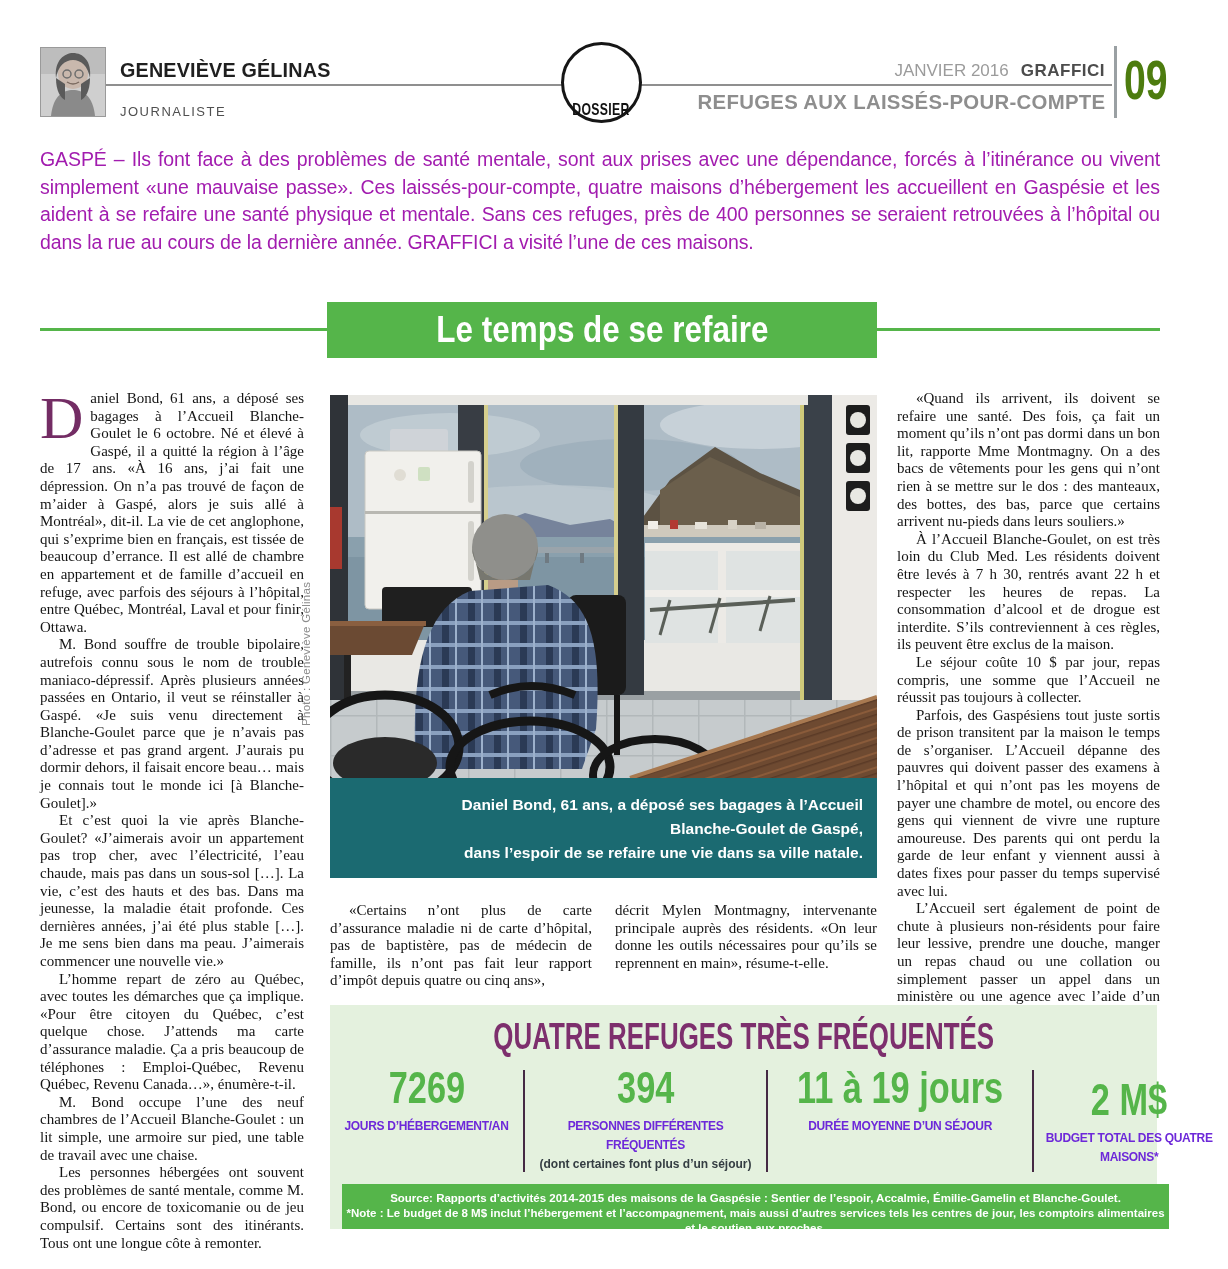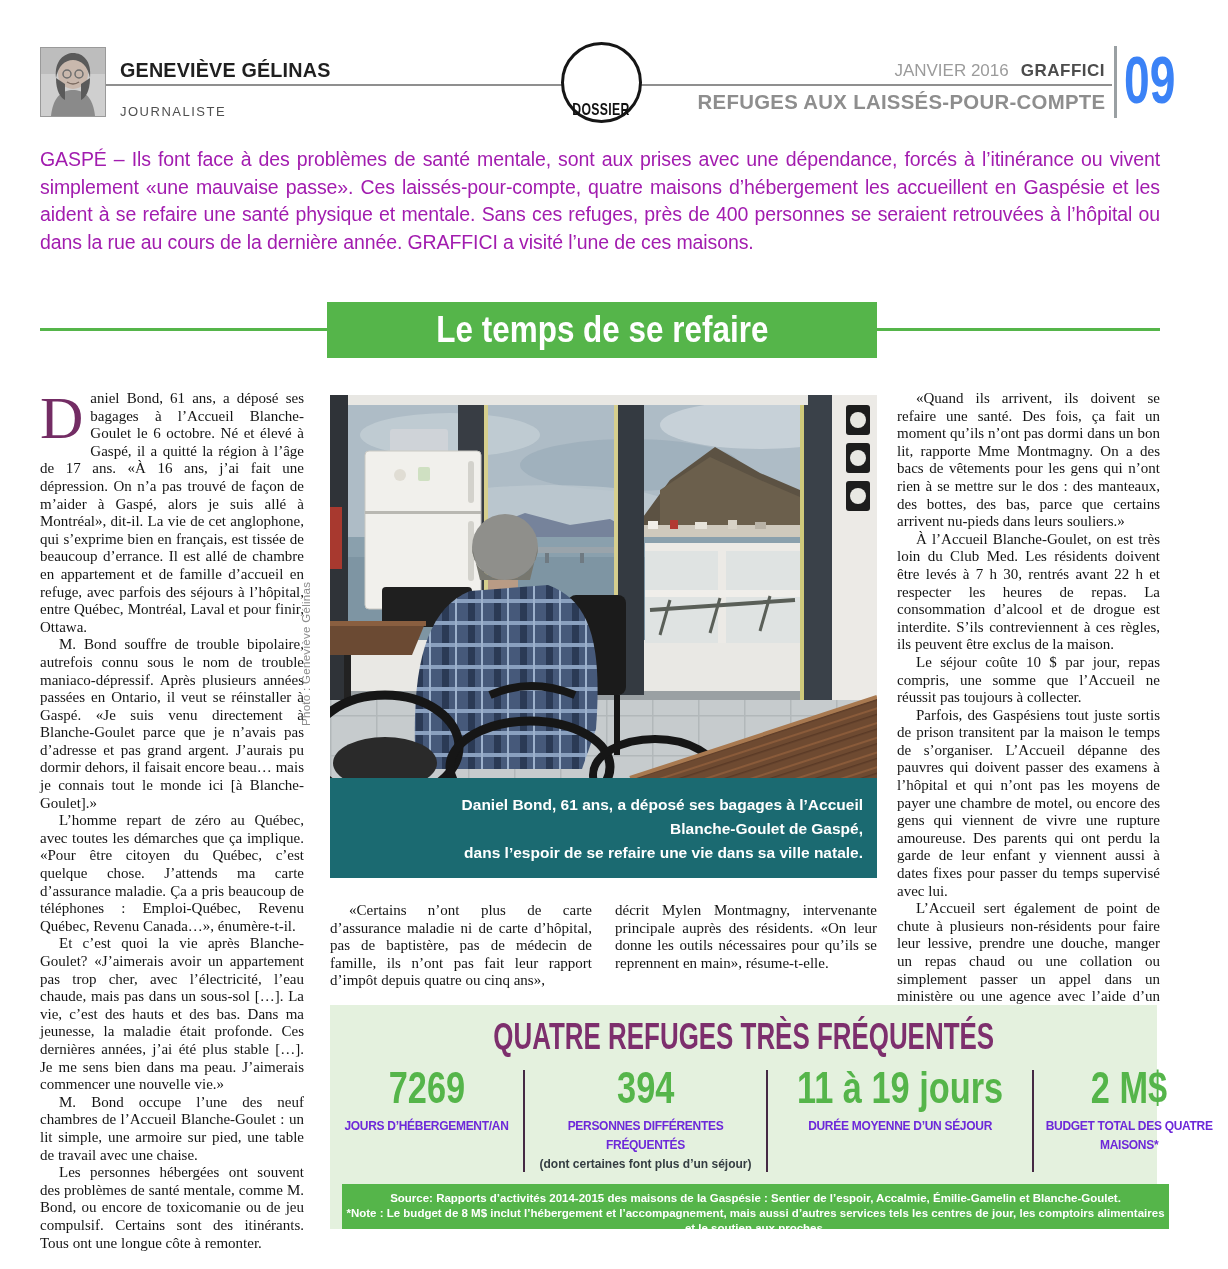--- a/index.html
+++ b/index.html
@@ -16,21 +16,21 @@
   .dossier-circle { position:absolute; left:561px; top:42px; width:81px; height:81px; border-radius:50%;
     background:#fff; border:3px solid #161616; box-sizing:border-box; z-index:2;
     display:flex; align-items:flex-end; justify-content:center; }
   .dossier-circle span { font-size:17px; font-weight:bold; color:#111; display:inline-block; transform:scaleX(.72); letter-spacing:.5px; }
   .issue-line { position:absolute; top:61px; right:123px; font-size:17px; white-space:nowrap; }
   .issue-date { color:#9b9b9b; margin-right:12px; }
   .brand { color:#4c4c4c; font-weight:bold; letter-spacing:.5px; }
   .section-title { position:absolute; top:90px; right:123px; font-size:21px; font-weight:bold; color:#8e8e8e; letter-spacing:.3px; white-space:nowrap; }
   .section-title span { display:inline-block; transform:scaleX(.97); transform-origin:right center; }
   .page-number { position:absolute; top:46px; left:1114px; height:72px; border-left:3px solid #9aa0a3; padding-left:7px;
-    font-size:66px; line-height:68px; font-weight:bold; color:#3b82f6; white-space:nowrap; }
+    font-size:56px; line-height:68px; font-weight:bold; color:#4d7c0f; white-space:nowrap; }
   .page-number span { display:inline-block; transform:scaleX(.70); transform-origin:left center; }
   
   .lead { position:absolute; left:40px; top:146px; width:1120px; margin:0;
     font-size:19.5px; line-height:27.5px; text-align:justify; color:#a21caf; letter-spacing:-.1px; }
   
   .banner-line { position:absolute; top:328px; height:3px; background:#55b54a; }
   .banner-line.left  { left:40px;  width:287px; }
   .banner-line.right { left:877px; width:283px; }
   .banner-box { position:absolute; left:327px; top:302px; width:550px; height:56px; background:#55b54a;
     display:flex; align-items:center; justify-content:center; }
@@ -52,21 +52,21 @@
     transform:rotate(180deg); font-size:11.5px; color:#8c8c8c; letter-spacing:.3px; white-space:nowrap; }
   .caption { position:absolute; left:330px; top:778px; width:547px; height:100px; background:#1b6a71;
     box-sizing:border-box; padding:15px 14px 0 90px; color:#fff; font-weight:bold; font-size:15.5px;
     line-height:24px; text-align:right; }
   
   .stats { position:absolute; left:330px; top:1005px; width:827px; height:224px; background:#e4f1de; }
   .stats-title { text-align:center; padding-top:11px; color:#7d2f6d; font-size:36px; font-weight:bold; white-space:nowrap; }
   .stats-title span { display:inline-block; transform:scaleX(.72); }
   .stats-row { display:flex; align-items:flex-start; margin-top:6px; }
   .stat { text-align:center; }
-  .stat-1 { flex:0 0 193px; } .stat-2 { flex:0 0 241px; } .stat-3 { flex:0 0 197px; } .stat-4 { flex:0 0 190px; }
+  .stat-1 { flex:0 0 193px; } .stat-2 { flex:0 0 241px; } .stat-3 { flex:0 0 197px; } .stat-4 { flex:0 0 190px;margin-top:12px; }
   .stat-sep { flex:0 0 2px; height:102px; background:#452a44; margin-top:6px; }
   .stat-value { color:#55b54a; font-size:44px; line-height:48px; font-weight:bold; white-space:nowrap; }
   .stat-value span { display:inline-block; transform:scaleX(.78); }
   .stat-label { color:#6d28d9; font-weight:bold; font-size:12px; line-height:19px; letter-spacing:-.3px; margin-top:5px; padding:0 6px; }
   .stat-note { color:#343d42; font-weight:bold; font-size:12px; margin-top:2px; }
   .source-bar { position:absolute; left:0; bottom:0; width:100%; height:45px; background:#55b54a;
     box-sizing:border-box; padding-top:7px; color:#fff; font-weight:bold; font-size:11.5px; line-height:15px;
     text-align:center;margin-left:12px; }
 </style>
 </head>
@@ -108,22 +108,22 @@
 
   <div class="banner-line left"></div>
   <div class="banner-box">
     <h1><span>Le temps de se refaire</span></h1>
   </div>
   <div class="banner-line right"></div>
 
   <div class="col" id="col1">
     <p class="noindent"><span class="dropcap">D</span><span>aniel Bond, 61 ans, a déposé ses bagages à l’Accueil Blanche-Goulet le 6 octobre. Né et élevé à Gaspé, il a quitté la région à l’âge de 17 ans. «À 16 ans, j’ai fait une dépression. On n’a pas trouvé de façon de m’aider à Gaspé, alors je suis allé à Montréal», dit-il. La vie de cet anglophone, qui s’exprime bien en français, est tissée de beaucoup d’errance. Il est allé de chambre en appartement et de famille d’accueil en refuge, avec parfois des séjours à l’hôpital, entre Québec, Montréal, Laval et pour finir, Ottawa.</span></p>
     <p>M. Bond souffre de trouble bipolaire, autrefois connu sous le nom de trouble maniaco-dépressif. Après plusieurs années passées en Ontario, il veut se réinstaller à Gaspé. «Je suis venu directement à Blanche-Goulet parce que je n’avais pas d’adresse et pas grand argent. J’aurais pu dormir dehors, il faisait encore beau… mais je connais tout le monde ici [à Blanche-Goulet].»</p>
+    <p>Et c’est quoi la vie après Blanche-Goulet? «J’aimerais avoir un appartement pas trop cher, avec l’électricité, l’eau chaude, mais pas dans un sous-sol […]. La vie, c’est des hauts et des bas. Dans ma jeunesse, la maladie était profonde. Ces dernières années, j’ai été plus stable […]. Je me sens bien dans ma peau. J’aimerais commencer une nouvelle vie.»</p>
     <p>L’homme repart de zéro au Québec, avec toutes les démarches que ça implique. «Pour être citoyen du Québec, c’est quelque chose. J’attends ma carte d’assurance maladie. Ça a pris beaucoup de téléphones : Emploi-Québec, Revenu Québec, Revenu Canada…», énumère-t-il.</p>
-    <p>Et c’est quoi la vie après Blanche-Goulet? «J’aimerais avoir un appartement pas trop cher, avec l’électricité, l’eau chaude, mais pas dans un sous-sol […]. La vie, c’est des hauts et des bas. Dans ma jeunesse, la maladie était profonde. Ces dernières années, j’ai été plus stable […]. Je me sens bien dans ma peau. J’aimerais commencer une nouvelle vie.»</p>
     <p>M. Bond occupe l’une des neuf chambres de l’Accueil Blanche-Goulet : un lit simple, une armoire sur pied, une table de travail avec une chaise.</p>
     <p>Les personnes hébergées ont souvent des problèmes de santé mentale, comme M. Bond, ou encore de toxicomanie ou de jeu compulsif. Certains sont des itinérants. Tous ont une longue côte à remonter.</p>
   </div>
 
   <div class="photo-credit">Photo : Geneviève Gélinas</div>
 
   <div class="photo">
     <svg width="547" height="383" viewBox="0 0 547 383">
       <defs>
         <pattern id="plaid" width="26" height="22" patternUnits="userSpaceOnUse">

